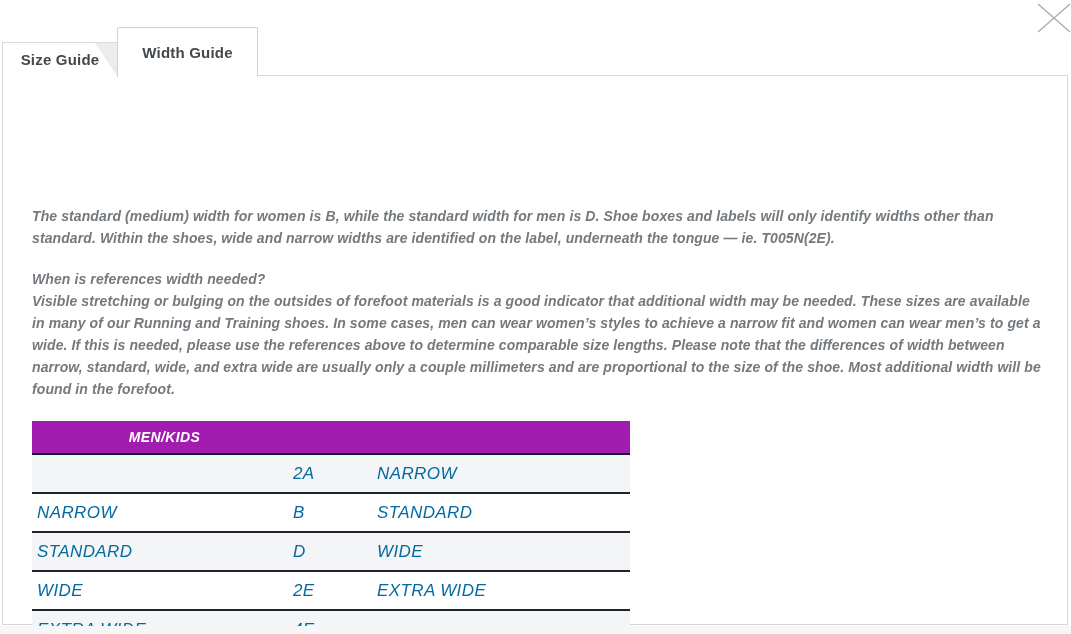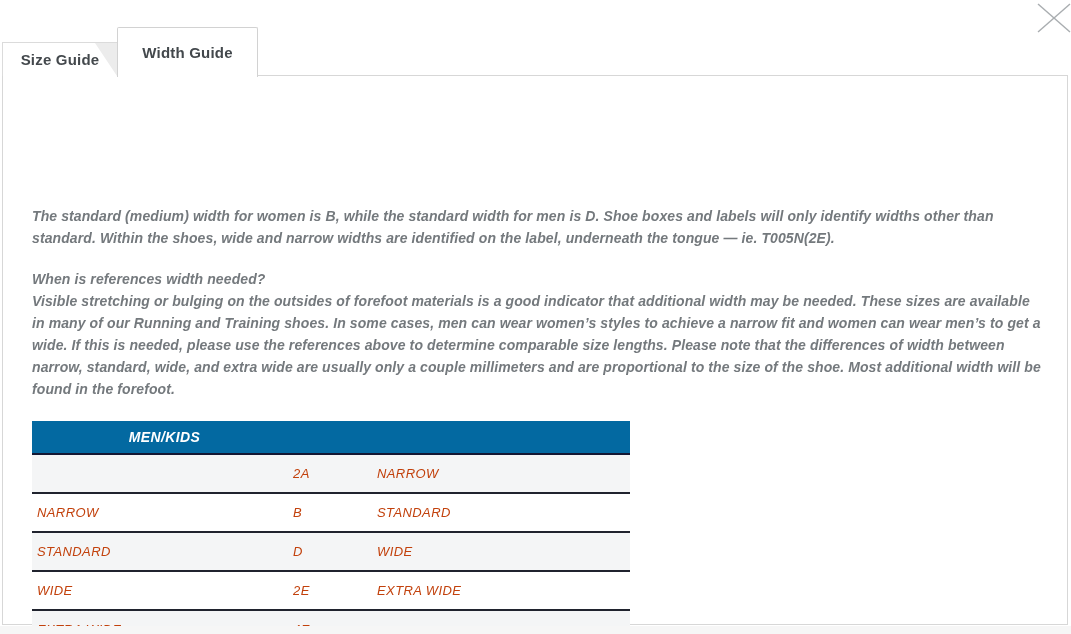--- a/index.html
+++ b/index.html
@@ -104,21 +104,21 @@
   
   .wtable {
     position: absolute;
     left: 29px;
     top: 345px;
     width: 598px;
   }
   .wtable-header {
     display: flex;
     height: 34px;
-    background: #0369a1;
+    background: #a21caf;
     border-bottom: 2px solid #131733;
     align-items: center;
   }
   .hcell {
     width: 50%;
     display: flex;
     align-items: center;
     justify-content: center;
     color: #ffffff;
     font-weight: bold;
@@ -127,22 +127,22 @@
   }
   .hcell.menkids { padding-right: 34px; }
   .hcell.women  { padding-left: 40px; }
   .wtable-row {
     display: grid;
     grid-template-columns: 256px 84px 1fr;
     align-items: center;
     height: 39px;
     padding-left: 5px;
     border-bottom: 2px solid #20232e;
-    font-size: 13px;
-    color: #c2410c;
+    font-size: 17px;
+    color: #0369a1;
     letter-spacing: 0.4px;
     background: #ffffff;
   }
   .wtable-row:nth-child(odd) { background: #f4f5f6; }
 </style>
 </head>
 <body>
 
 <div class="close-btn">
   <span>

